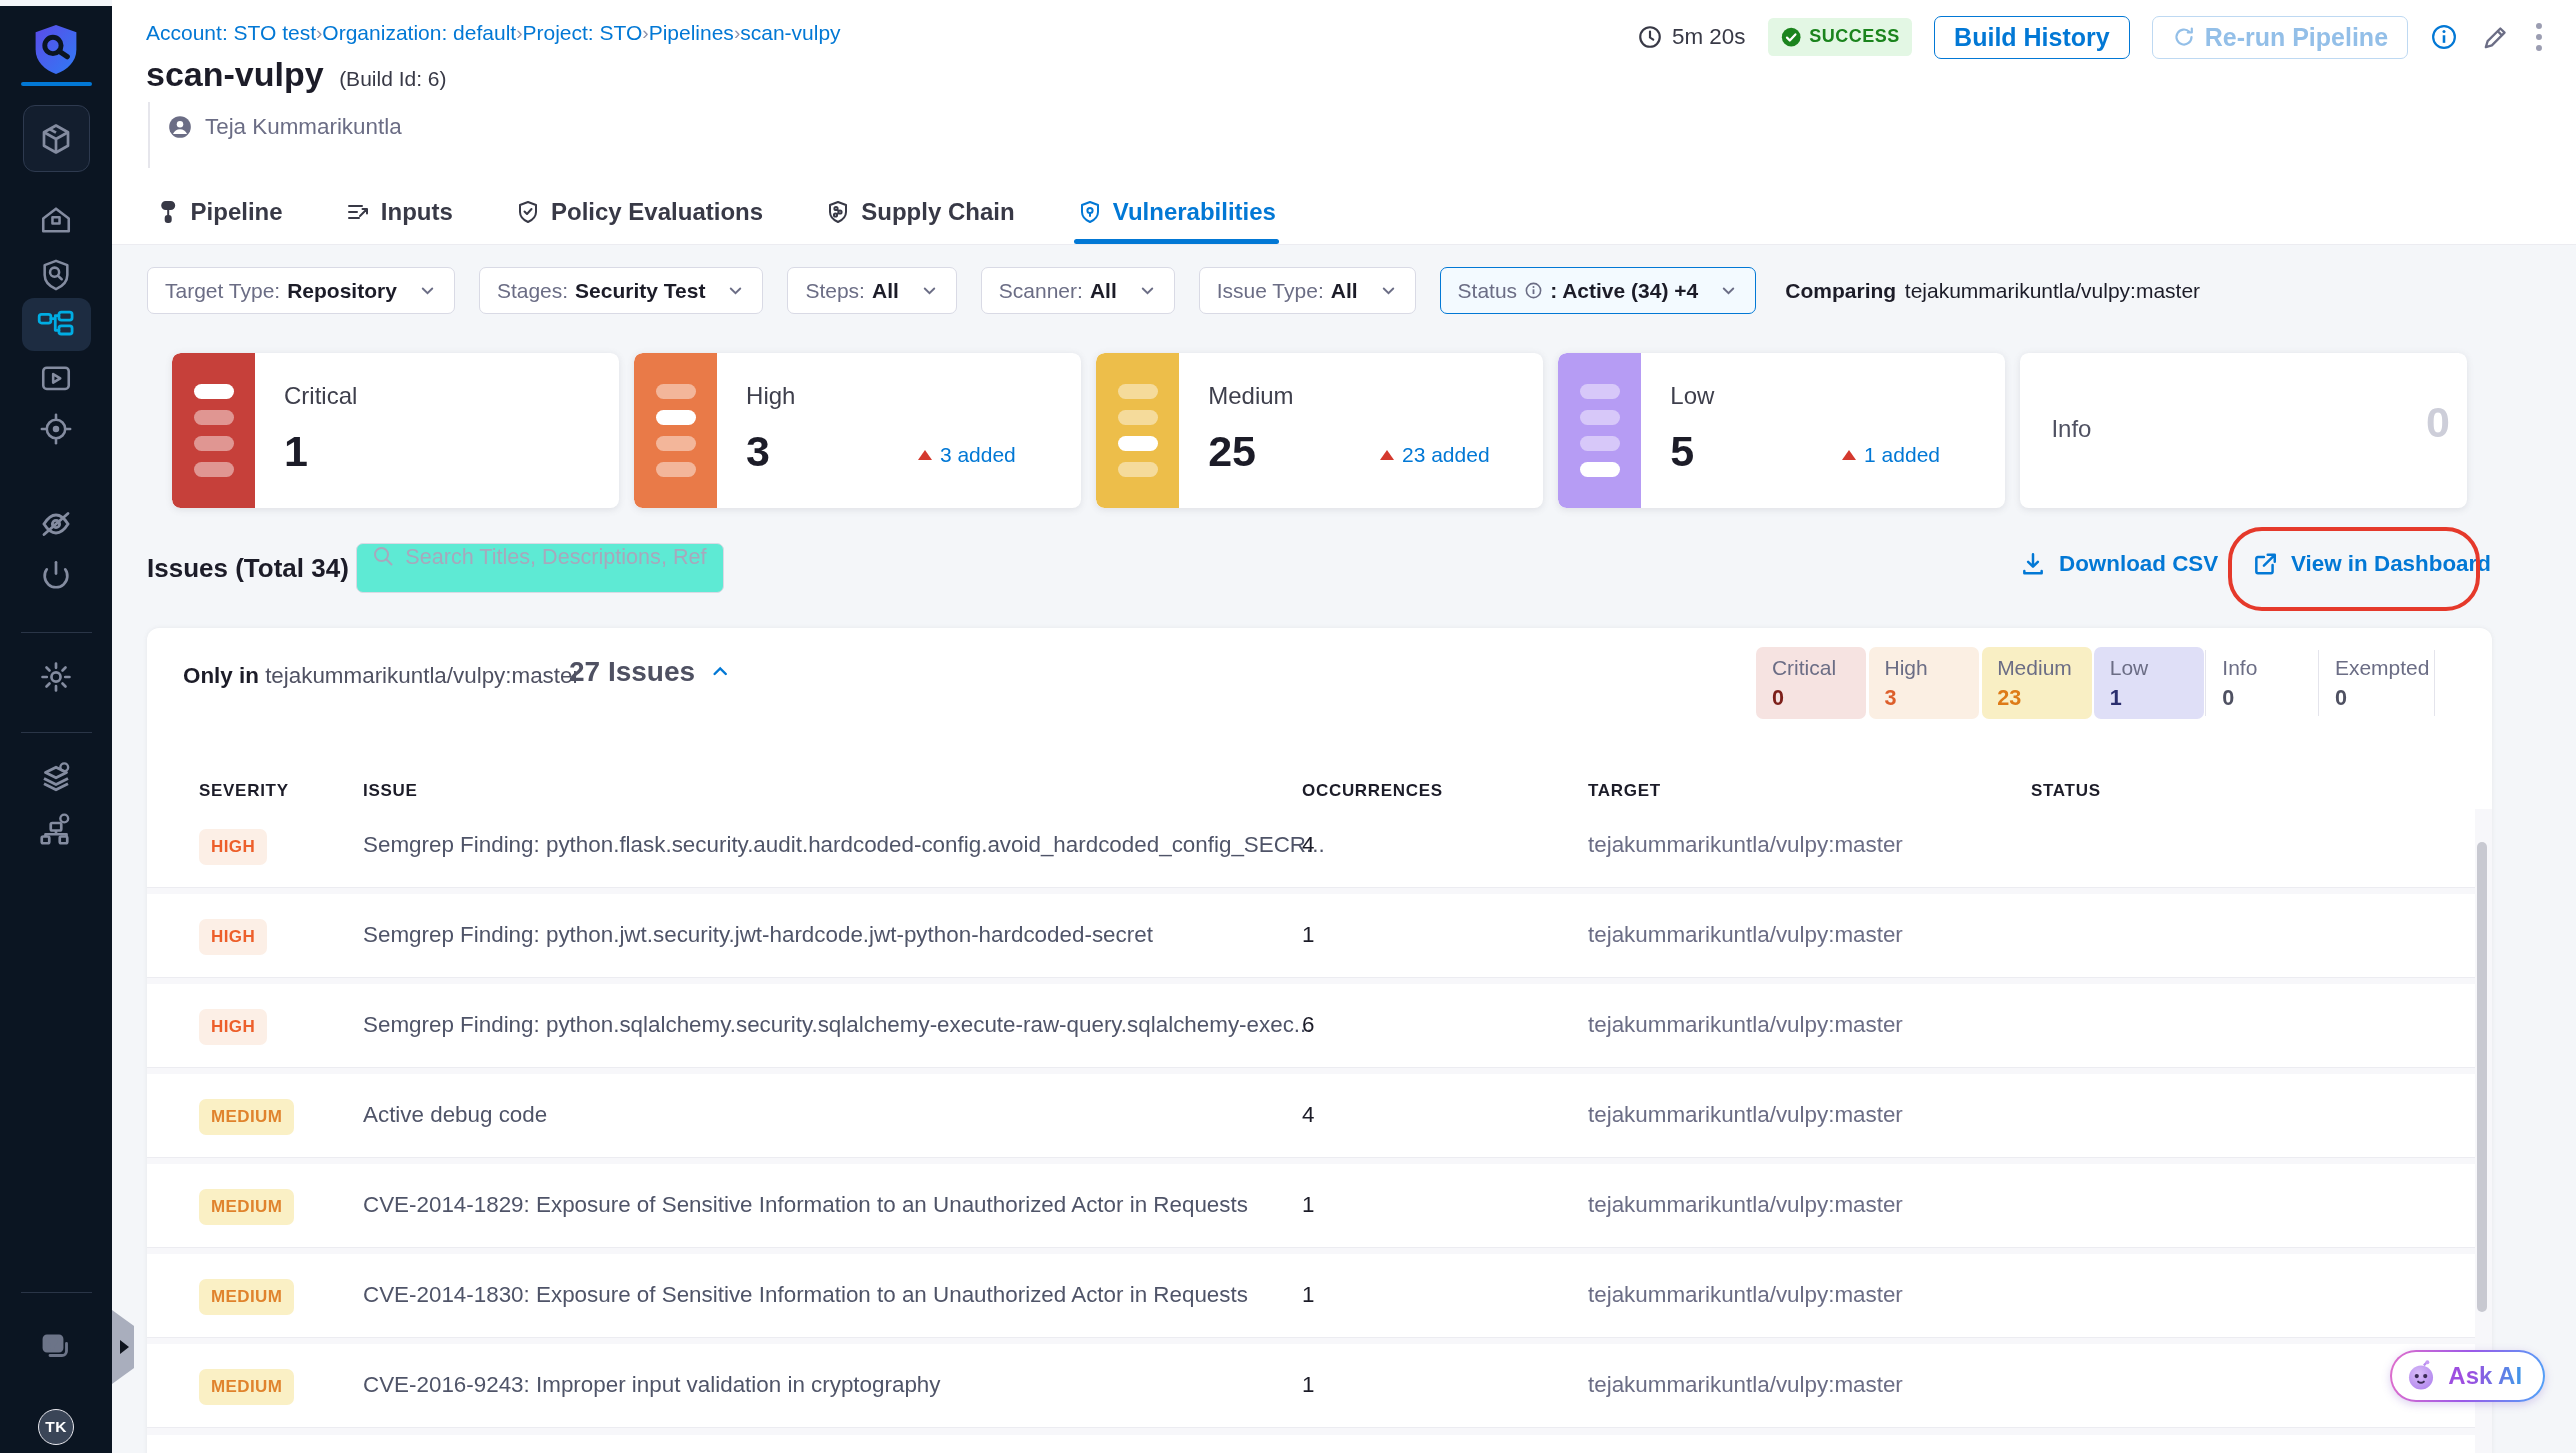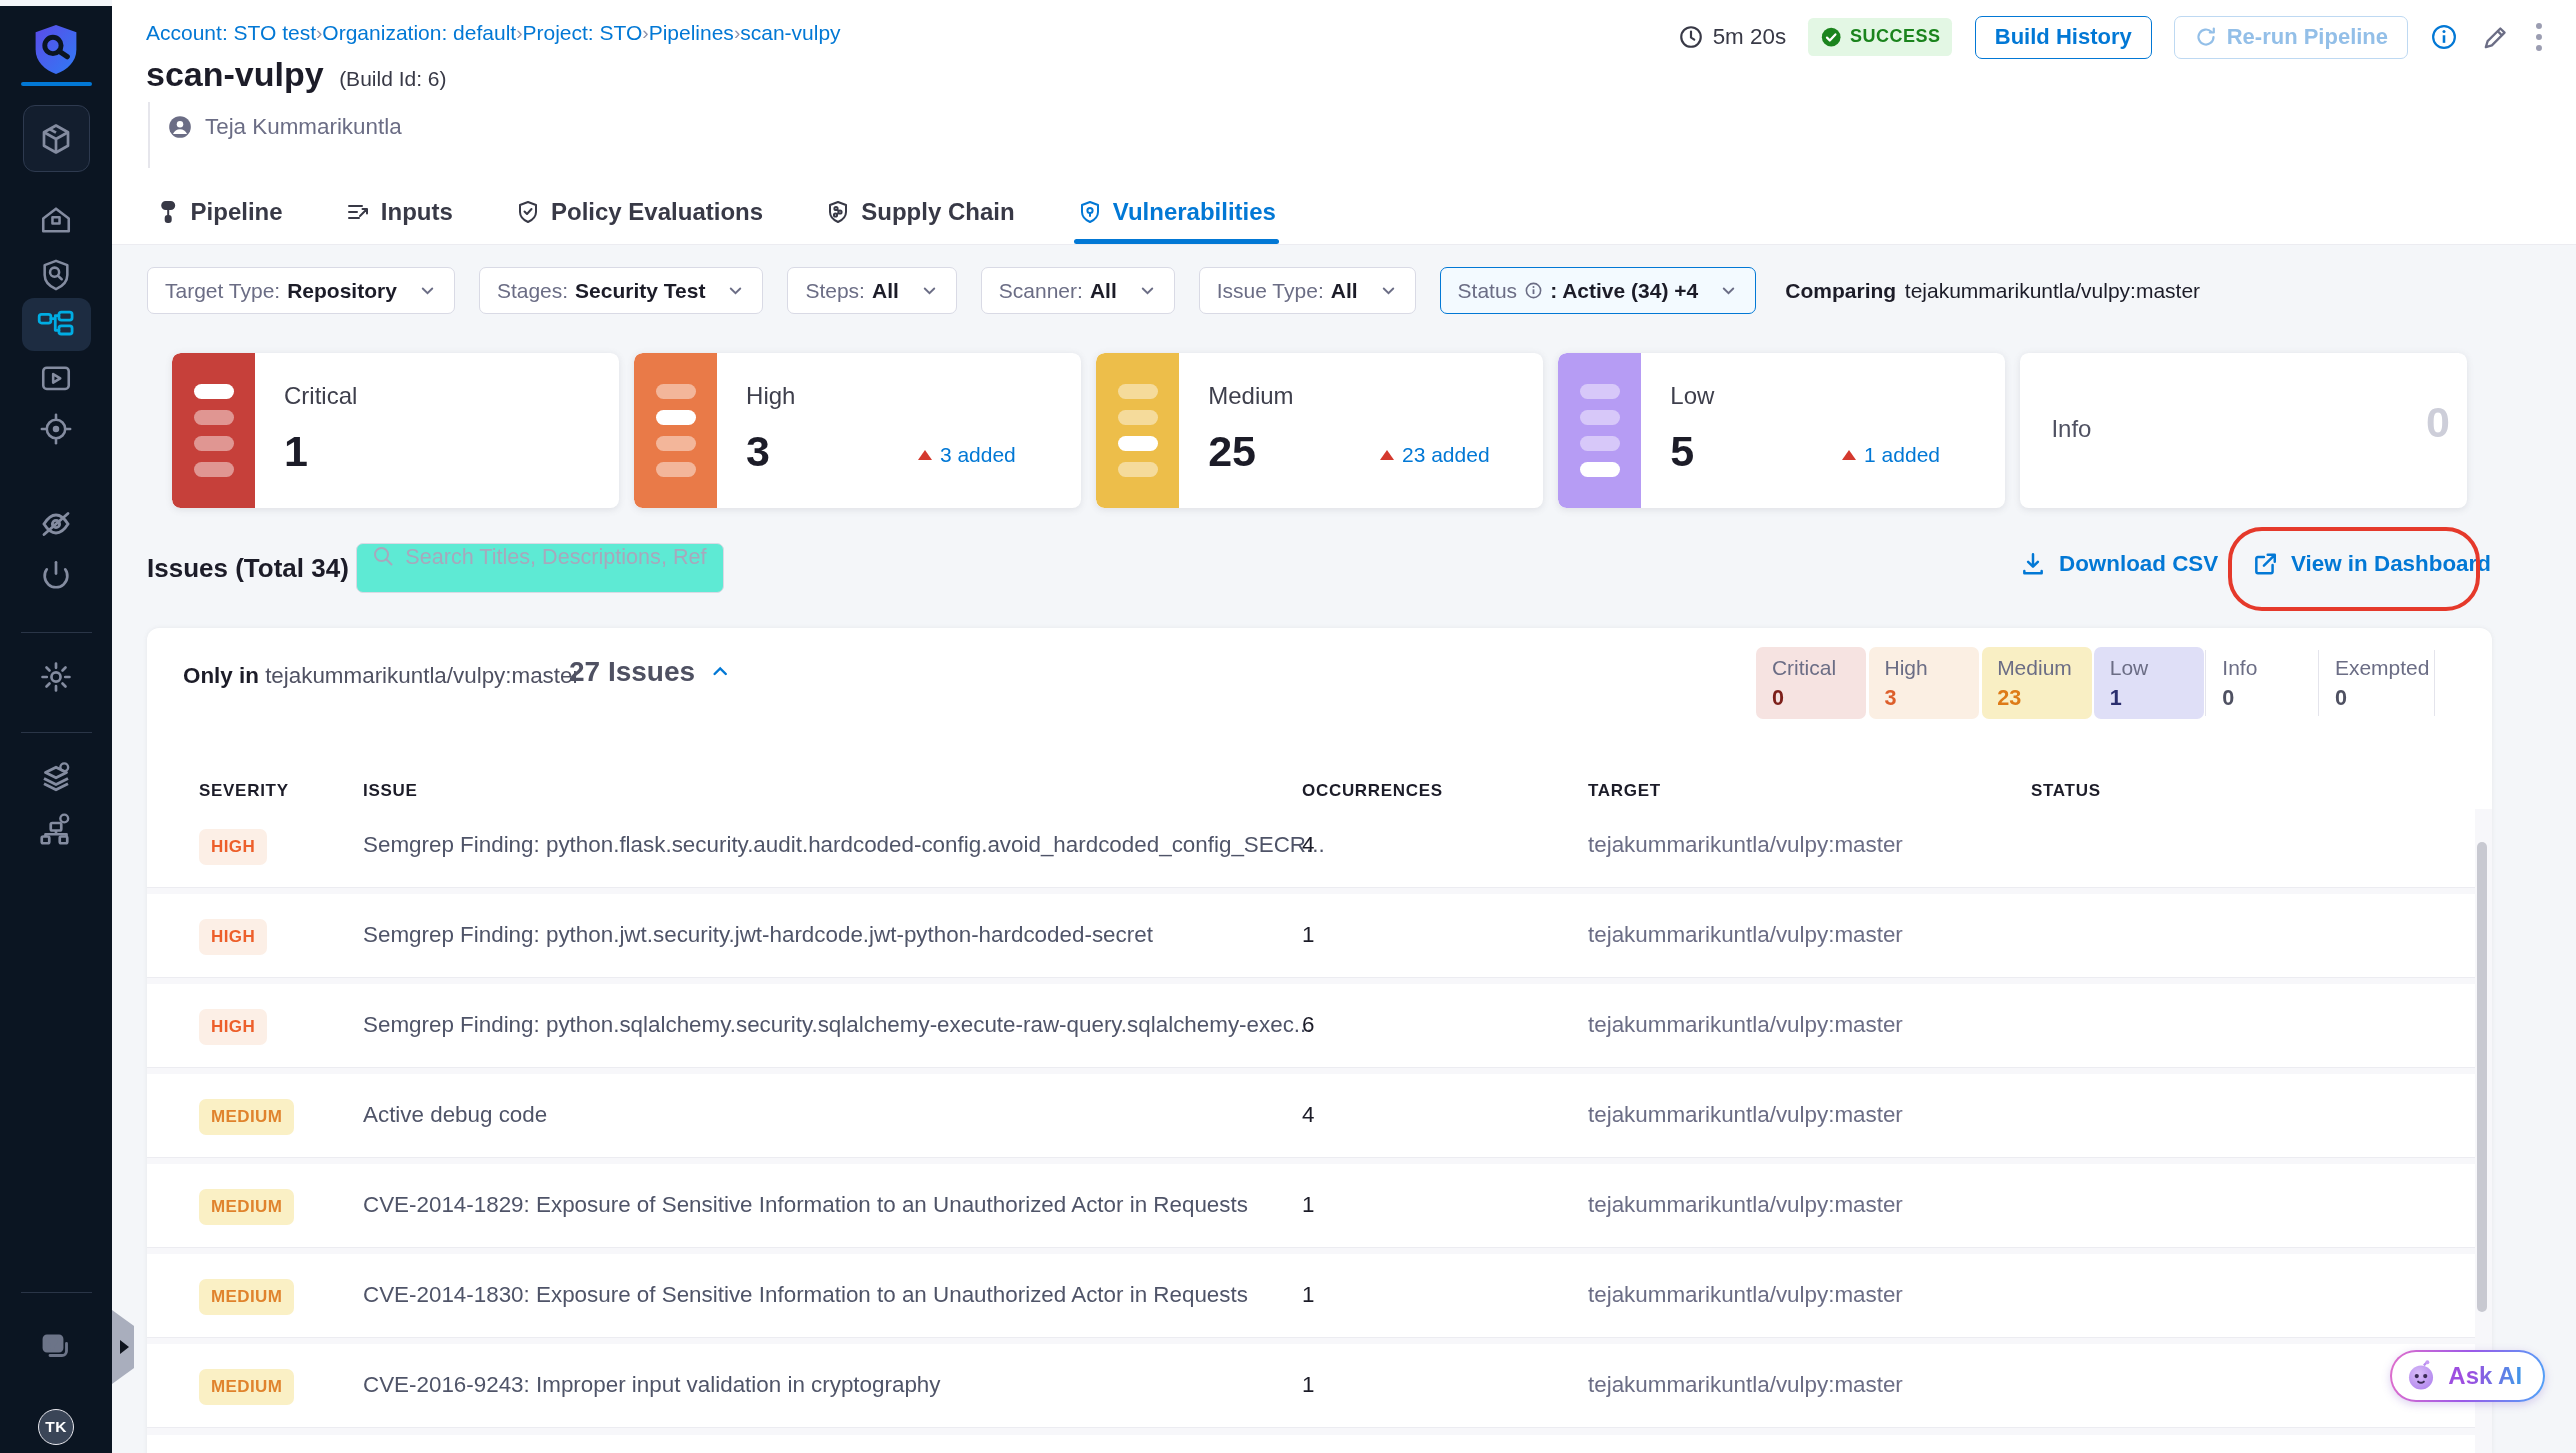--- a/index.html
+++ b/index.html
@@ -25,21 +25,21 @@
   .crumb-sep { color:#9293AB; font-size:19px; }
   .page-title-row { position:absolute; left:34px; top:55px; display:flex; align-items:baseline; gap:15.5px; }
   .page-title { font-size:34px; font-weight:bold; color:#1C1C28; }
   .build-id { font-size:21px; color:#383946; }
   .author-row { position:absolute; left:55px; top:114px; display:flex; align-items:center; gap:12px; color:#6B6D85; font-size:22.4px; }
   .author-line { position:absolute; left:36px; top:102px; width:1.7px; height:66px; background:#E6E6EC; }
 
   .top-right { position:absolute; right:31px; top:15.5px; display:flex; align-items:center; gap:22.4px; }
   .duration { display:flex; align-items:center; gap:8.6px; font-size:22.4px; color:#383946; }
   .status-badge { display:flex; align-items:center; gap:7px; background:#E3F7E4; color:#1B841D; font-weight:bold; font-size:18px; letter-spacing:0.5px; border-radius:5.2px; padding:7.8px 12px; }
-  .btn-outline { display:flex; align-items:center; gap:8.6px; border:1.7px solid #0278D5; color:#0278D5; background:#fff; font-weight:bold; font-size:22px; border-radius:7px; height:43px; padding:0 19px; cursor:pointer; }
+  .btn-outline { display:flex; align-items:center; gap:8.6px; border:1.7px solid #0278D5; color:#0278D5; background:#fff; font-weight:bold; font-size:25px; border-radius:7px; height:43px; padding:0 19px; cursor:pointer; }
   .btn-disabled { border-color:#BED9F2; color:#93BFE8; cursor:default; }
   .kebab { display:flex; flex-direction:column; gap:5.2px; padding:3.4px; }
   .kebab i { width:6px; height:6px; border-radius:50%; background:#9B9DB1; }
 
   
   .tabs { position:absolute; left:45px; bottom:0; display:flex; gap:63px; height:64px; }
   .tab { display:flex; align-items:center; gap:11.2px; font-size:24px; font-weight:600; color:#383946; position:relative; cursor:pointer; }
   .tab.active { color:#0278D5; }
   .tab.active::after { content:''; position:absolute; left:-3.4px; right:-3.4px; bottom:0; height:5.2px; border-radius:3.4px; background:#0278D5; }
 

